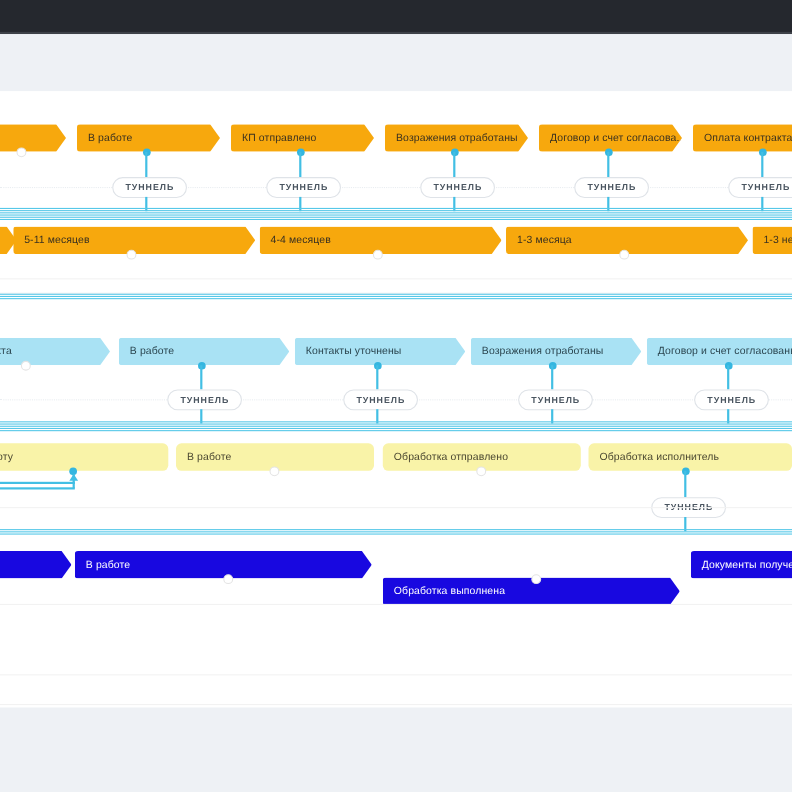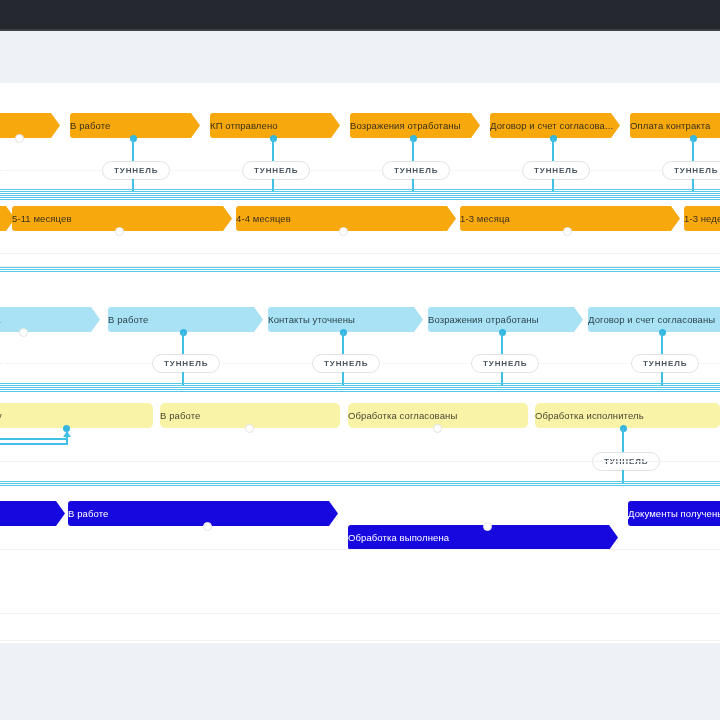--- a/index.html
+++ b/index.html
@@ -45,21 +45,21 @@
   .bus i {
     position: absolute; left: 0; width: 720px; height: 1px;
     background: #56c8e8; display: block;
   }
 
   
   .bar {
     position: absolute; height: 25px; line-height: 25px;
     font-size: 9.5px; letter-spacing: .1px;
     white-space: nowrap; overflow: hidden;
-    padding-right: 16px;
+    padding-left: 10px; padding-right: 16px;
     display: block;
   }
   .bar span.lbl { pointer-events: none; }
   
   .bar.chev {
     -webkit-clip-path: polygon(0 0, calc(100% - 9px) 0, 100% 50%, calc(100% - 9px) 100%, 0 100%);
     clip-path: polygon(0 0, calc(100% - 9px) 0, 100% 50%, calc(100% - 9px) 100%, 0 100%);
     border-radius: 3px;
   }
   .bar.round { border-radius: 5px; }
@@ -244,21 +244,21 @@
       <i style="top:6px;"></i>
         <i style="top:8px;"></i>
     </div>
 
     <div>
       <div class="bar yellow round" style="left:-62px;top:320px;width:215px;"><span class="lbl">...ект в работу</span></div>
 
       <div class="bar yellow round" style="left:160px;top:320px;width:180px;"><span class="lbl">В работе</span></div>
       <div class="node-dot" style="left:245px;top:341px;"></div>
 
-      <div class="bar yellow round" style="left:348px;top:320px;width:180px;"><span class="lbl">Обработка согласованы</span></div>
+      <div class="bar yellow round" style="left:348px;top:320px;width:180px;"><span class="lbl">Обработка отправлено</span></div>
       <div class="node-dot" style="left:433px;top:341px;"></div>
 
       <div class="bar yellow round" style="left:535px;top:320px;width:185px;"><span class="lbl">Обработка исполнитель</span></div>
 
       <div>
         <div class="cap-dot" style="left:63px;top:342px;"></div>
         <div class="elbow-v" style="left:66px;top:348px;height:9px;"></div>
         <div class="arrow-up" style="left:63px;top:348px;"></div>
         <div class="elbow-h" style="left:0px;top:355px;width:68px;"></div>
         <div class="elbow-h" style="left:0px;top:360px;width:68px;"></div>

